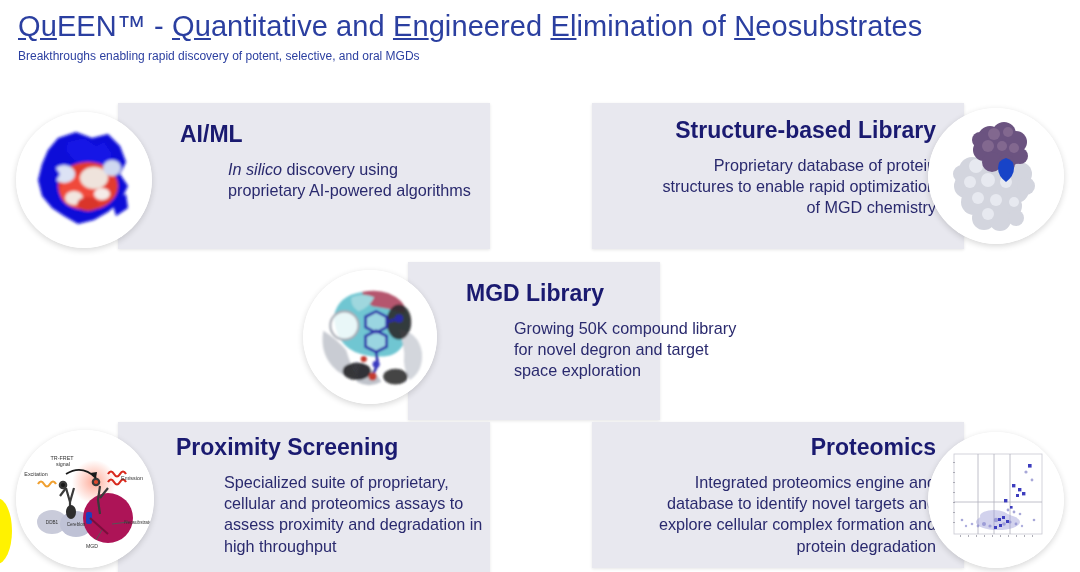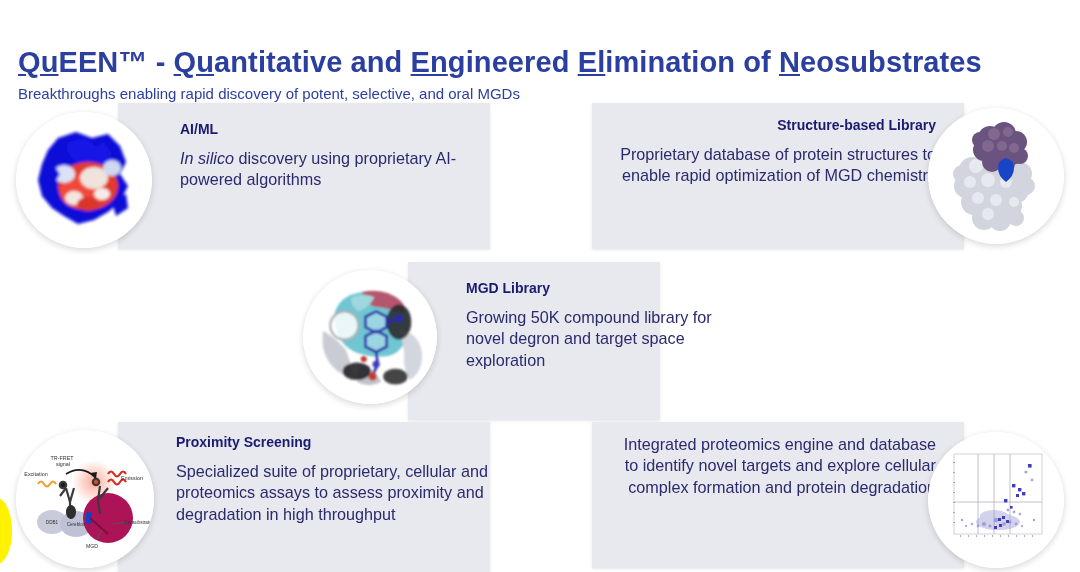--- a/index.html
+++ b/index.html
@@ -9,53 +9,53 @@
     font-family:"Liberation Sans", sans-serif;
     position:relative;
     overflow:hidden;
   }
 
   
   #header { position:absolute; left:18px; top:10px; width:1040px; }
   #main-title {
     color:#2B3FA0;
     font-size:29px;
-    font-weight:700;
+    font-weight:400;
     letter-spacing:0.1px;
     white-space:nowrap;
     line-height:1.15;
-    margin-top:36px;
   }
   #main-title .u { text-decoration:underline; text-underline-offset:2px; }
   #subtitle {
     color:#2B3FA0;
-    font-size:15px;
+    font-size:12px;
     font-weight:400;
     margin-top:6px;
     white-space:nowrap;
   }
 
   
   .card {
     position:absolute;
     background:#E8E8EF;
     box-shadow:0 1px 3px rgba(0,0,0,0.10);
   }
   .card-text { position:absolute; }
   .card-title {
     color:#1A1A70;
     font-weight:bold;
-    font-size:14px;
+    font-size:23px;
     line-height:1.2;
     margin-bottom:10px;
   }
   .card-body {
     color:#2A2A6E;
     font-size:16.2px;
     line-height:1.32;
+    margin-left:48px;
   }
   .card-body .ital { font-style:italic; }
   .align-right { text-align:right; }
   .align-left { text-align:left; }
 
   
   .medallion {
     position:absolute;
     border-radius:50%;
     background:#ffffff;
@@ -301,20 +301,21 @@
         <text x="60" y="96" text-anchor="middle" font-size="4.6">Cereblon</text>
         <text x="122" y="94" text-anchor="middle" font-size="4.6">Neosubstrate</text>
         <text x="76" y="118" text-anchor="middle" font-size="5.2">MGD</text>
       </g>
     </svg>
   </div>
 </div>
 
 <div class="card" style="left:592px; top:422px; width:372px; height:146px;">
   <div class="card-text align-right" style="left:18px; top:12px; width:326px;">
+    <div class="card-title">Proteomics</div>
     <div class="card-body">Integrated proteomics engine and database to identify novel targets and explore cellular complex formation and protein degradation</div>
   </div>
 </div>
 <div class="medallion" style="left:928px; top:432px; width:136px; height:136px;">
   <div class="inner">
     <svg width="136" height="136" viewBox="0 0 136 136">
       <rect width="136" height="136" fill="#ffffff"></rect>
       <g transform="translate(26,22)">
         <rect x="0" y="0" width="88" height="80" fill="#ffffff" stroke="#C9C9D2" stroke-width="0.8"></rect>
 

